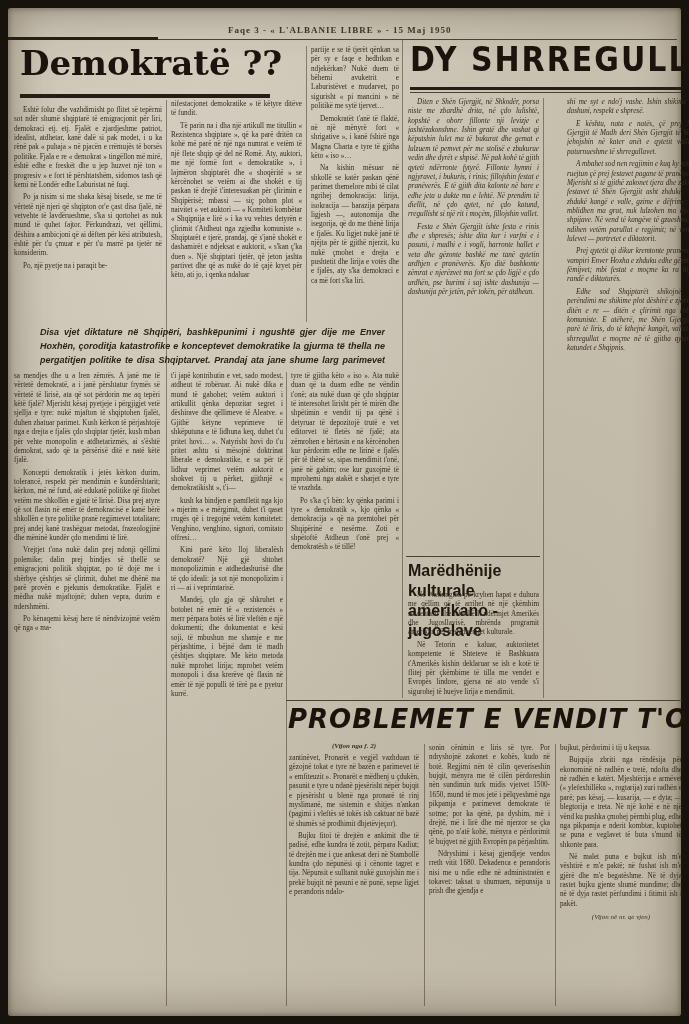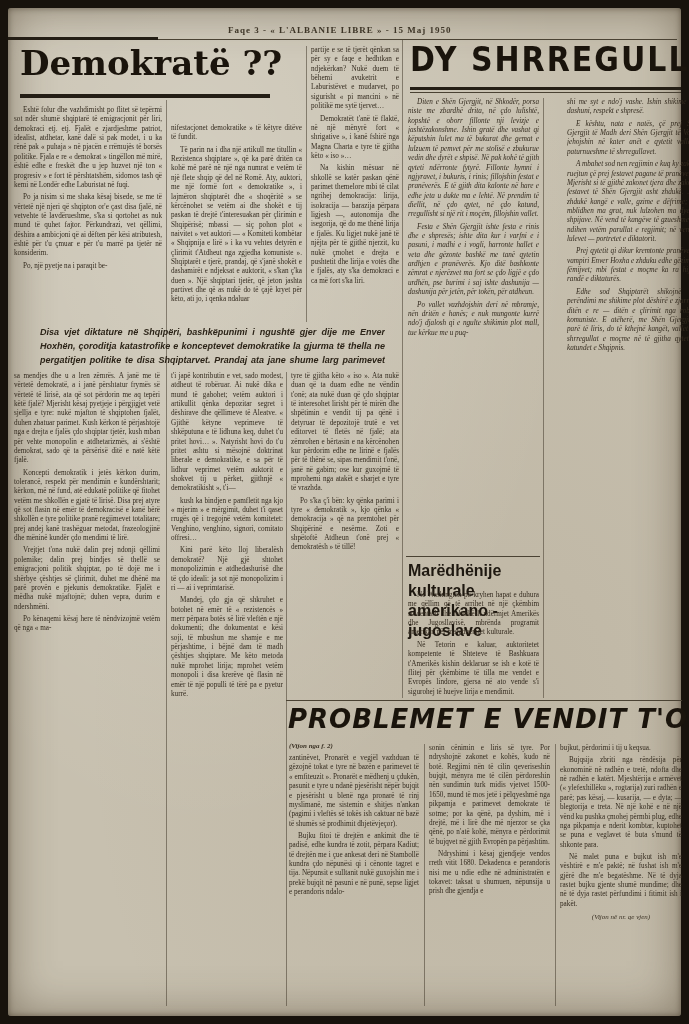--- a/index.html
+++ b/index.html
@@ -23,21 +23,21 @@
        overflow-wrap:break-word;}
   .col p{margin:0 0 3px 0;text-indent:9px;}
   .col p.cont{text-indent:0;}
   .col.italic{font-style:italic;}
   .vrule{width:1px;background:rgba(70,60,45,.55);}
   .lead{font-family:"Liberation Sans",sans-serif;font-weight:bold;font-style:italic;
         font-size:9px;line-height:1.55;text-align:justify;color:#2c2418;}
   .subhead{font-family:"Liberation Sans",sans-serif;font-weight:bold;font-size:16px;
         color:#1e1810;line-height:1.25;}
   .subhead .l2{text-align:left;}
-  .note{font-size:7px;font-style:italic;font-weight:bold;color:#3a3124;}
+  .note{font-size:7px;font-style:italic;font-weight:bold;text-align:center;color:#3a3124;}
   .endnote{font-size:7px;font-style:italic;text-align:center;color:#3a3124;margin-top:4px;}
 </style>
 </head>
 <body>
 
 <div class="page">
   <div class="paper">
 
     <div class="abs hdr" style="left:220px;top:17px;width:450px;">
       <span>Faqe 3  -  « L'ALBANIE LIBRE »  -  15 Maj 1950</span>
@@ -47,21 +47,21 @@
 
     <div class="abs headline-serif" style="left:12px;top:38px;font-size:34px;letter-spacing:0px;text-align:center;">Demokratë ??</div>
     <div class="abs hrule thick" style="left:12px;top:86px;width:250px;height:4px;"></div>
 
     <div class="abs col" style="left:6px;top:98px;width:148px;height:216px;">
       <p>Është folur dhe vazhdimisht po flitet së tepërmi sot ndër shumë shqiptarë të emigracjonit për liri, demokraci etj. etj. Fjalët e zjardjeshme patriot, idealist, atdhetar, kanë dalë si pak modet, i u ka rënë pak « puhaja » në pjacën e rrëmujës të borsës politike. Fjala e re « demokrat » tingëllon më mirë, është edhe e freskët dhe u jep huzvet një ton « progresiv » e fort të përshtatshëm, sidomos tash që kemi në Londër edhe Laburistat në fuqi.</p>
       <p>Po ja nisim si me shaka kësaj bisede, se me të vërtetë një njeri që shqipton or'e çast disa fjalë, në vetvehte të lavdërueshme, s'ka si qortohet as nuk mund të quhet fajtor. Përkundrazi, vet qëllimi, dëshira a ambicjoni që ai dëften për kësi atributesh, është për t'u çmuar e për t'u marrë pa tjetër në konsiderim.</p>
       <p>Po, një pyetje na i paraqit be-</p>
     </div>
     <div class="abs vrule" style="left:158px;top:92px;height:906px;"></div>
-    <div class="abs col" style="left:163px;top:92px;width:131px;height:222px;margin-top:24px;">
+    <div class="abs col" style="left:163px;top:92px;width:131px;height:222px;">
       <p class="cont">nifestacjonet demokratike » të këtyre ditëve të fundit.</p>
       <p>Të parin na i dha një artikull me titullin « Rezistenca shqiptare », që ka parë dritën ca kohë më parë në një nga numrat e vetëm të një flete shqip që del në Romë. Aty, auktori, me një formë fort « demokratike », i lajmëron shqiptarët dhe « shoqëritë » se kërcënohet se vetëm ai dhe shokët e tij paskan të drejtë t'interesuakan për çlirimin e Shqipërisë; mbassi — siç pohon plot « naivitet » vet auktori — « Komiteti kombëtar « Shqipnija e lirë » i ka vu vehtes detyrën e çlirimit t'Atdheut nga zgjedha komuniste ». Shqiptarët e tjerë, prandaj, që s'janë shokët e dashamirët e ndjeksat e auktorit, « s'kan ç'ka duen ». Një shqiptari tjetër, që jeton jashta partivet dhe që as nukë do të çajë kryet për këto, ati jo, i qenka ndaluar</p>
     </div>
     <div class="abs vrule" style="left:298px;top:38px;height:276px;"></div>
     <div class="abs col" style="left:303px;top:38px;width:88px;height:276px;">
       <p class="cont">partije e se të tjerët qënkan sa për sy e faqe e hedhtkan e ndjekërkan? Nukë duem të bëhemi avuketrit e Laburistëvet e mudarvet, po sigurisht « pi mancini » në politikë me sytë tjervet…</p>
       <p>Demokratët t'anë të flaktë, në një mënyrë fort « shrigative », i kanë fshirë nga Magna Charta e tyre të gjitha këto « iso »…</p>
       <p>Na kishin mësuar në shkollë se katër paskan qënë parimet themelore mbi të cilat ngrihej demokracija: lirija, isokracija — barazija përpara ligjesh —, autonomija dhe isegorija, që do me thënë lirija e fjalës. Ku ligjet nukë janë të njëjta për të gjithë njerzit, ku nukë çmohet e drejta e pushtetit dhe lirija e votës dhe e fjalës, aty s'ka demokraci e ca më fort s'ka liri.</p>
     </div>
 
@@ -87,21 +87,20 @@
 
     <div class="abs vrule" style="left:394px;top:32px;height:658px;"></div>
 
     <div class="abs headline-sans" style="left:402px;top:34px;font-size:30px;letter-spacing:2px;transform:scaleY(1.15);transform-origin:top left;">DY SHRREGULLA</div>
     <div class="abs hrule thick" style="left:402px;top:79px;width:271px;"></div>
     <div class="abs hrule" style="left:402px;top:84px;width:271px;"></div>
 
     <div class="abs col italic" style="left:400px;top:90px;width:131px;height:458px;">
       <p>Diten e Shën Gjergjit, në Shkodër, porsa niste me zbardhë drita, në çdo lulishtë, kopshtë e oborr fillonte nji levizje e jashtëzakonshme. Ishin gratë dhe vashat qi këputshin lulet ma të bukurat dhe gemat e lulzuem të pemvet për me stolisë e zbukurue vedin dhe dyrët e shpisë. Në pak kohë të gjith qyteti ndërronte fytyrë. Fillonte hymni i ngjyravet, i bukuris, i rinis; fillojshin festat e pranëverës. E të gjith dita kalonte në hare e edhe jeta u dukte ma e lehtë. Në prendim të diellit, në çdo qytet, në çdo katund, rregullisht si një rit i moçëm, fillojshin vallet.</p>
       <p>Festa e Shën Gjergjit ishte festa e rinis dhe e shpresës; ishte dita kur i varfni e i pasuni, i madhi e i vogli, harronte hallet e veta dhe gëzonte bashkë me tanë qytetin ardhjen e pranëverës. Kjo ditë bashkonte zëmrat e njerëzvet ma fort se çdo ligjë e çdo urdhën, pse burimi i saj ishte dashunija — dashunija për jetën, për tokën, për atdheun.</p>
-      <p>Po vallet vazhdojshin deri në mbramje, nën dritën e hanës; e nuk mungonte kurrë ndo'j djalosh qi e ngulte shikimin plot mall, tue kërkue me u puq-</p>
     </div>
     <div class="abs vrule" style="left:535px;top:90px;height:600px;"></div>
     <div class="abs col italic" style="left:540px;top:90px;width:134px;height:600px;margin-left:19px;">
       <p class="cont">shi me syt e ndo'j vashe. Ishin shikime plot dashuni, respekt e shpresë.</p>
       <p>E kështu, nata e natës, çë prej Shën Gjergjit të Madh deri Shën Gjergjit të Vogël, jehojshin në kater anët e qytetit vallet e paturnueshme të shrregullavet.</p>
       <p>A mbahet sod nen regjimin e kuq ky zakon i ruejtun çë prej festavet pagane të pranëverës? Mjerisht si të gjithë zakonet tjera dhe zakoni i festavet të Shën Gjergjit asht zhdukë. Janë zhdukë kangë e valle, gzime e dëfrime; nuk mblidhen ma grat, nuk lulzohen ma dyert e shpijave. Në vend të kangëve të gzueshme sod ndihen vetëm parullat e regjimit; në vend të lulevet — portretet e diktatorit.</p>
       <p>Prej qytetit qi dikur kremtonte pranëverën, vampiri Enver Hoxha e zhduku edhe gëzimin e fëmijvet; mbi festat e moçme ka ra hija e randë e diktaturës.</p>
       <p>Edhe sod Shqiptarët shikojnë nga perëndimi me shikime plot dëshirë e zjarr për ditën e re — ditën e çlirimit nga robnija komuniste. E atëherë, me Shën Gjergjin e parë të liris, do të kthejnë kangët, vallet dhe shrregullat e moçme në të gjitha qytetet e katundet e Shqipnis.</p>
     </div>
 

